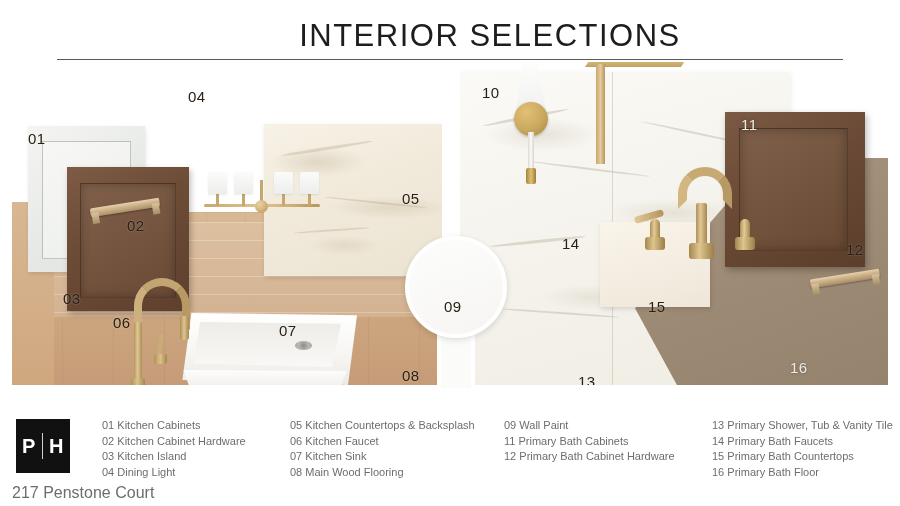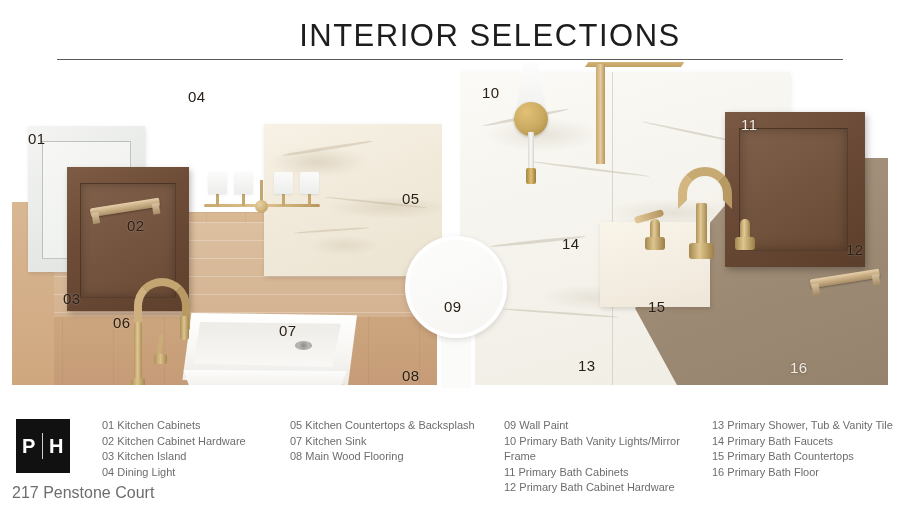--- a/index.html
+++ b/index.html
@@ -450,21 +450,21 @@
       <div class="hdl" style="left:84px;">
           <i></i>
           <b></b>
         </div>
       <div class="lev"></div>
     </div>
 
     <div class="num" style="left:22px;top:22px;">10</div>
     <div class="num light" style="left:281px;top:54px;">11</div>
     <div class="num" style="left:386px;top:179px;">12</div>
-    <div class="num" style="left:118px;top:295px;text-align:right;">13</div>
+    <div class="num" style="left:118px;top:311px;text-align:right;">13</div>
     <div class="num" style="left:102px;top:173px;">14</div>
     <div class="num" style="left:188px;top:236px;">15</div>
     <div class="num light" style="left:330px;top:297px;">16</div>
   </div>
 
   <div class="paint-stem"></div>
   <div class="paint"></div>
   <div class="num" style="left:444px;top:298px;z-index:75;">09</div>
 
   <div class="logo">
@@ -475,26 +475,26 @@
 
   <div class="legend">
     <div class="lcol c1">
       <div>01 Kitchen Cabinets</div>
       <div>02 Kitchen Cabinet Hardware</div>
       <div>03 Kitchen Island</div>
       <div>04 Dining Light</div>
     </div>
     <div class="lcol c2">
       <div>05 Kitchen Countertops &amp; Backsplash</div>
+      <div>06 Kitchen Faucet</div>
       <div>07 Kitchen Sink</div>
       <div>08 Main Wood Flooring</div>
     </div>
     <div class="lcol c3 wrapcol">
       <div>09 Wall Paint</div>
-      <div>10 Primary Bath Vanity Lights/Mirror Frame</div>
       <div>11 Primary Bath Cabinets</div>
       <div>12 Primary Bath Cabinet Hardware</div>
     </div>
     <div class="lcol c4">
       <div>13 Primary Shower, Tub &amp; Vanity Tile</div>
       <div>14 Primary Bath Faucets</div>
       <div>15 Primary Bath Countertops</div>
       <div>16 Primary Bath Floor</div>
     </div>
   </div>

